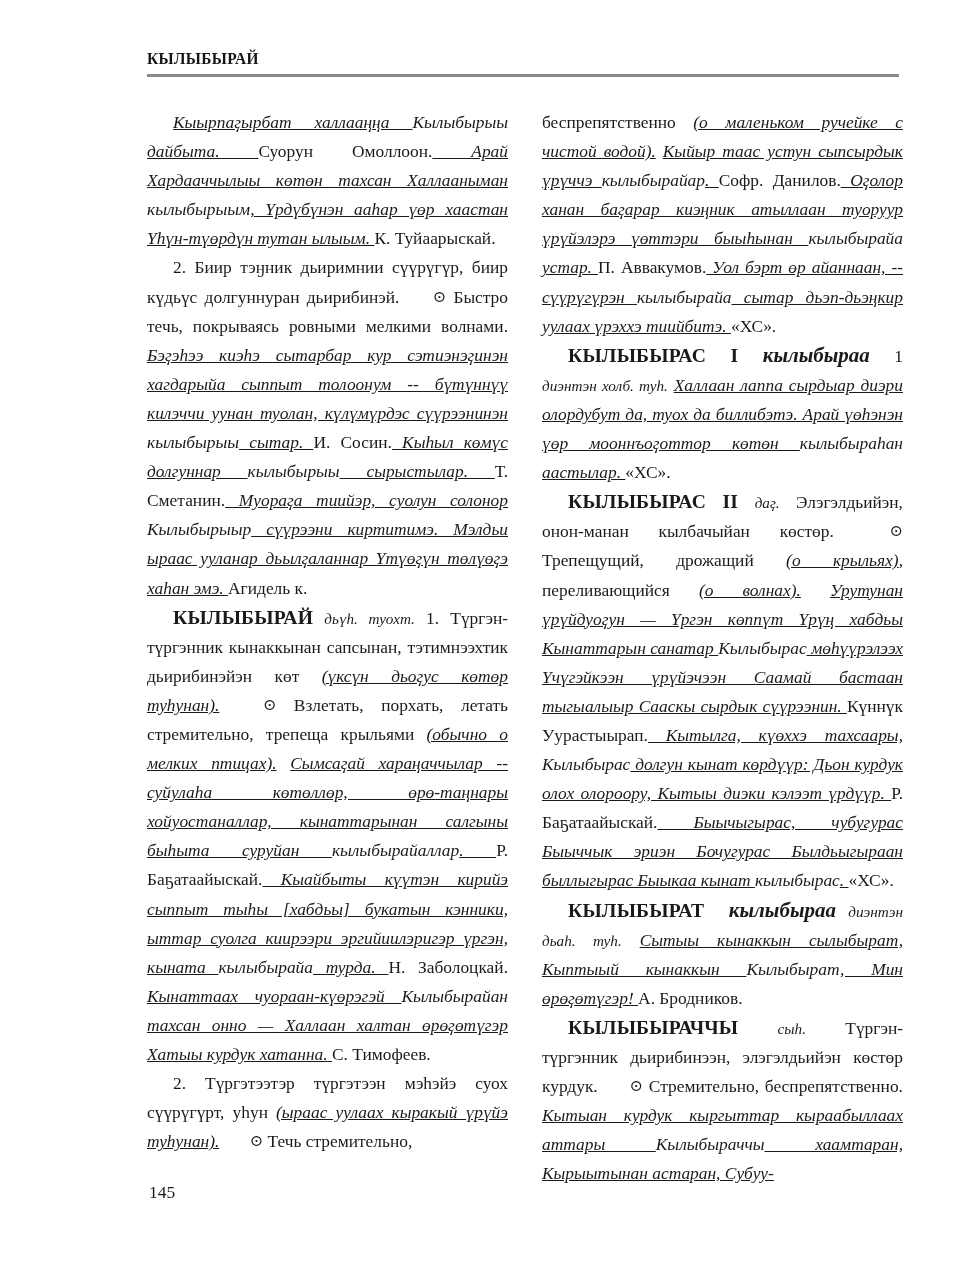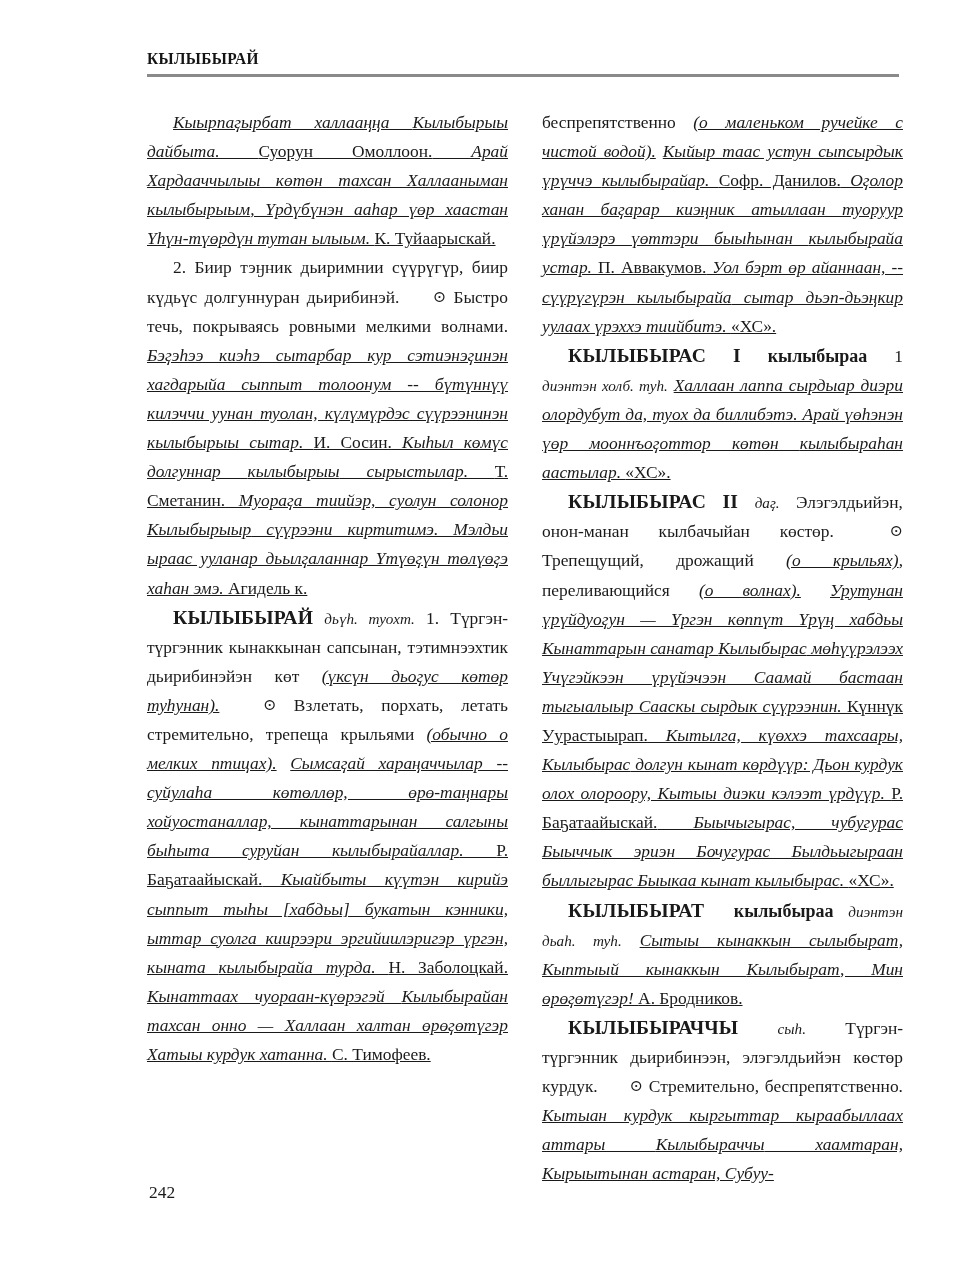--- a/index.html
+++ b/index.html
@@ -73,33 +73,34 @@
     text-justify: inter-word;
     hyphens: none;
     color: #1a1a1a;
   }
   p.blk.indent { text-indent: 26px; }
   p.blk.cont   { text-indent: 0; }
 
   
   .yak  { font-style: italic; text-decoration: underline; }            
   .rus  { font-style: normal; }            
-  .src  { font-style: normal; text-decoration: underline; }            
+  .src  { font-style: normal; }            
   .gram { font-style: italic; font-size: 15.2px; }   
   .hw {
     font-weight: bold;
     font-size: 19.6px;
     letter-spacing: 0.2px;
   }
   .hw-sub {
     font-weight: bold;
-    font-size: 18px;
+    font-size: 21px;
+    font-style: italic;
   }
   .num-small { font-size: 17.4px; }
-  .kw { font-style: italic; text-decoration: underline; }
+  .kw { font-style: italic; }
   .sense { font-style: normal; }
   .bullet {
     font-style: normal;
     font-size: 16px;
     display: inline-block;
     transform: translateY(-1px);
   }
 
   
   .folio {
@@ -123,33 +124,34 @@
   <div class="columns">
 
     <div class="col">
 
       <p class="blk indent"><span class="yak">Кыырпаӷырбат халлааӊӊа </span><span class="kw">Кылыбырыы</span><span class="yak"> дайбыта. </span><span class="src">Суорун Омоллоон.</span><span class="yak"> Арай Хардааччылыы көтөн тахсан Халлааныман </span><span class="kw">кылыбырыым</span><span class="yak">, Үрдүбүнэн ааһар үөр хаастан Үһүн-түөрдүн тутан ылыым. </span><span class="src">К. Туйаарыскай.</span></p>
 
       <p class="blk indent"><span class="sense">2.</span><span class="rus"> </span><span class="rus">Биир тэӈник дьиримнии сүүрүгүр, биир күдьүс долгуннуран дьирибинэй.</span><span> </span><span class="bullet">⊙</span><span> </span><span class="rus">Быстро течь, покрываясь ровными мелкими волнами.</span><span> </span><span class="yak">Бэӷэһээ киэһэ сытарбар кур сэтиэнэӷинэн хагдарыйа сыппыт толоонум -- бүтүннүү килэччи уунан туолан, күлүмүрдэс сүүрээнинэн </span><span class="kw">кылыбырыы</span><span class="yak"> сытар. </span><span class="src">И. Сосин.</span><span class="yak"> Кыһыл көмүс долгуннар </span><span class="kw">кылыбырыы</span><span class="yak"> сырыстылар. </span><span class="src">Т. Сметанин.</span><span class="yak"> Муораӷа тиийэр, суолун солонор </span><span class="kw">Кылыбырыыр</span><span class="yak"> сүүрээни киртитимэ. Мэлдьи ыраас ууланар дьылӷаланнар Үтүөӷүн төлүөӷэ хаһан эмэ. </span><span class="src">Агидель к.</span></p>
 
       <p class="blk indent"><span class="hw">КЫЛЫБЫРАЙ</span><span> </span><span class="gram">дьүһ. туохт.</span><span> </span><span class="sense">1.</span><span> </span><span class="rus">Түргэн-түргэнник кынаккынан сапсынан, тэтимнээхтик дьирибинэйэн көт</span><span> </span><span class="yak">(үксүн дьоӷус көтөр туһунан).</span><span> </span><span class="bullet">⊙</span><span> </span><span class="rus">Взлетать, порхать, летать стремительно, трепеща крыльями</span><span> </span><span class="yak">(обычно о мелких птицах).</span><span> </span><span class="yak">Сымсаӷай хараӊаччылар -- суйулаһа көтөллөр, өрө-таӊнары хойуостаналлар, кынаттарынан салгыны быһыта суруйан </span><span class="kw">кылыбырайаллар</span><span class="yak">. </span><span class="src">Р. Баҕатаайыскай.</span><span class="yak"> Кыайбыты күүтэн кирийэ сыппыт тыһы [хабдьы] букатын кэнники, ыттар суолга киирээри эргийиилэригэр үргэн, кыната </span><span class="kw">кылыбырайа</span><span class="yak"> турда. </span><span class="src">Н. Заболоцкай.</span><span class="yak"> Кынаттаах чуораан-күөрэгэй </span><span class="kw">Кылыбырайан</span><span class="yak"> тахсан онно — Халлаан халтан өрөӷөтүгэр Хатыы курдук хатанна. </span><span class="src">С. Тимофеев.</span></p>
 
+      <p class="blk indent"><span class="sense">2.</span><span> </span><span class="rus">Түргэтээтэр түргэтээн мэһэйэ суох сүүрүгүрт, уһун</span><span> </span><span class="yak">(ыраас уулаах кыракый үрүйэ туһунан).</span><span> </span><span class="bullet">⊙</span><span> </span><span class="rus">Течь стремительно,</span></p>
 
     </div>
 
     <div class="col">
 
       <p class="blk cont"><span class="rus">беспрепятственно</span><span> </span><span class="yak">(о маленьком ручейке с чистой водой).</span><span> </span><span class="yak">Кыйыр таас устун сыпсырдык үрүччэ </span><span class="kw">кылыбырайар</span><span class="yak">. </span><span class="src">Софр. Данилов.</span><span class="yak"> Оӷолор ханан баӷарар киэӊник атыллаан туоруур үрүйэлэрэ үөттэри быыһынан </span><span class="kw">кылыбырайа</span><span class="yak"> устар. </span><span class="src">П. Аввакумов.</span><span class="yak"> Уол бэрт өр айаннаан, -- сүүрүгүрэн </span><span class="kw">кылыбырайа</span><span class="yak"> сытар дьэп-дьэӊкир уулаах үрэххэ тиийбитэ. </span><span class="src">«ХС».</span></p>
 
       <p class="blk indent"><span class="hw">КЫЛЫБЫРАС</span><span>&nbsp; </span><span class="hw">I</span><span>&nbsp; </span><span class="hw-sub">кылыбыраа</span><span>&nbsp; </span><span class="num-small">1</span><span> </span><span class="gram">диэнтэн холб. туһ.</span><span> </span><span class="yak">Халлаан лаппа сырдыар диэри олордубут да, туох да биллибэтэ. Арай үөһэнэн үөр мооннъоӷоттор көтөн </span><span class="kw">кылыбыраһан</span><span class="yak"> аастылар. </span><span class="src">«ХС».</span></p>
 
       <p class="blk indent"><span class="hw">КЫЛЫБЫРАС</span><span>&nbsp;</span><span class="hw">II</span><span> </span><span class="gram">даӷ.</span><span> </span><span class="rus">Элэгэлдьийэн, онон-манан кылбачыйан көстөр.</span><span> </span><span class="bullet">⊙</span><span> </span><span class="rus">Трепещущий, дрожащий</span><span> </span><span class="yak">(о крыльях)</span><span class="rus">, переливающийся</span><span> </span><span class="yak">(о волнах).</span><span> </span><span class="yak">Урутунан үрүйдуоӷун — Үргэн көппүт Үрүӊ хабдьы Кынаттарын санатар </span><span class="kw">Кылыбырас</span><span class="yak"> мөһүүрэлээх Үчүгэйкээн үрүйэчээн Саамай бастаан тыгыалыыр Сааскы сырдык сүүрээнин. </span><span class="src">Күннүк Уурастыырап.</span><span class="yak"> Кытылга, күөххэ тахсаары, </span><span class="kw">Кылыбырас</span><span class="yak"> долгун кынат көрдүүр: Дьон курдук олох олороору, Кытыы диэки кэлээт үрдүүр. </span><span class="src">Р. Баҕатаайыскай.</span><span class="yak"> Быычыгырас, чубугурас Быыччык эриэн Бочугурас Былдьыгыраан быллыгырас Быыкаа кынат </span><span class="kw">кылыбырас</span><span class="yak">. </span><span class="src">«ХС».</span></p>
 
       <p class="blk indent"><span class="hw">КЫЛЫБЫРАТ</span><span>&nbsp; </span><span class="hw-sub">кылыбыраа</span><span> </span><span class="gram">диэнтэн дьаһ. туһ.</span><span> </span><span class="yak">Сытыы кынаккын сылыбырат, Кыптыый кынаккын </span><span class="kw">Кылыбырат</span><span class="yak">, Мин өрөӷөтүгэр! </span><span class="src">А. Бродников.</span></p>
 
       <p class="blk indent"><span class="hw">КЫЛЫБЫРАЧЧЫ</span><span> </span><span class="gram">сыһ.</span><span> </span><span class="rus">Түргэн-түргэнник дьирибинээн, элэгэлдьийэн көстөр курдук.</span><span> </span><span class="bullet">⊙</span><span> </span><span class="rus">Стремительно, беспрепятственно.</span><span> </span><span class="yak">Кытыан курдук кыргыттар кыраабыллаах аттары </span><span class="kw">Кылыбыраччы</span><span class="yak"> хаамтаран, Кырыытынан астаран, Субуу-</span></p>
 
     </div>
   </div>
 
-  <div class="folio">242</div>
+  <div class="folio">145</div>
 
 </div>
 
 </body></html>

